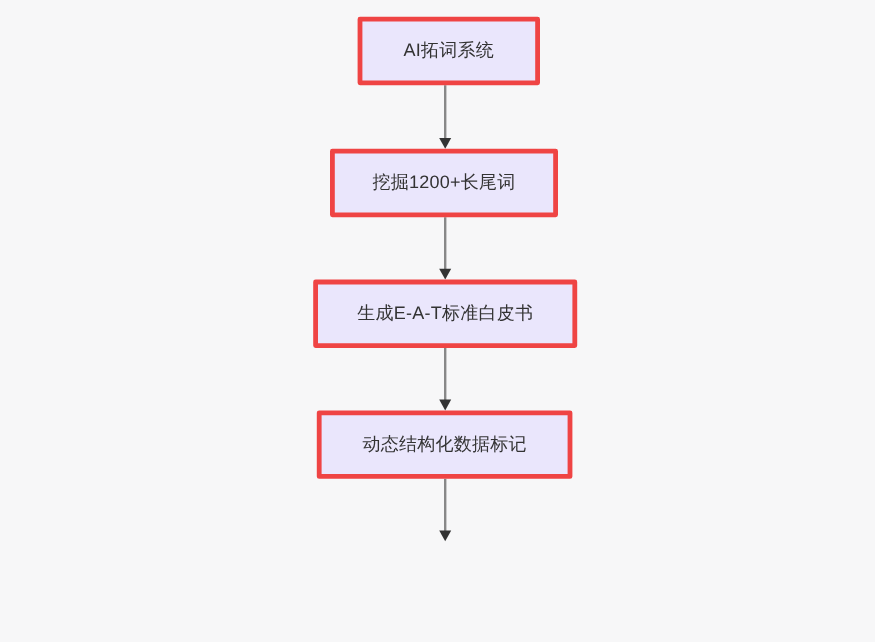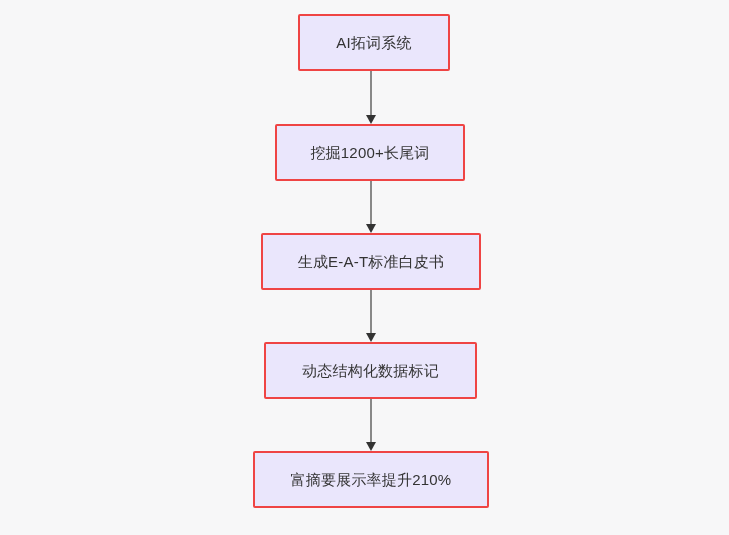--- a/index.html
+++ b/index.html
@@ -17,21 +17,21 @@
   #flow-canvas {
     position: relative;
     width: 729px;
     height: 535px;
     background: #f7f7f8;
   }
   .node {
     position: absolute;
     box-sizing: border-box;
     background: #eae6fc;
-    border: 2px solid #ef4444;
+    border: 4px solid #ef4444;
     border-radius: 2px;
     display: flex;
     align-items: center;
     justify-content: center;
     color: #333333;
     font-size: 15px;
     line-height: 1.2;
     letter-spacing: 0.2px;
     white-space: nowrap;
   }
@@ -103,17 +103,14 @@
   </div>
 
   <div class="node" style="left:264px; top:342px; width:213px; height:57px;">
     <span class="node-label">动态结构化数据标记</span>
   </div>
 
   <div class="node" style="left:261px; top:233px; width:220px; height:57px;">
     <span class="node-label">生成E-A-T标准白皮书</span>
   </div>
 
-  <div class="node" style="left:253px; top:451px; width:236px; height:57px;">
-    <span class="node-label">富摘要展示率提升210%</span>
-  </div>
 
 </div>
 
 </body></html>

